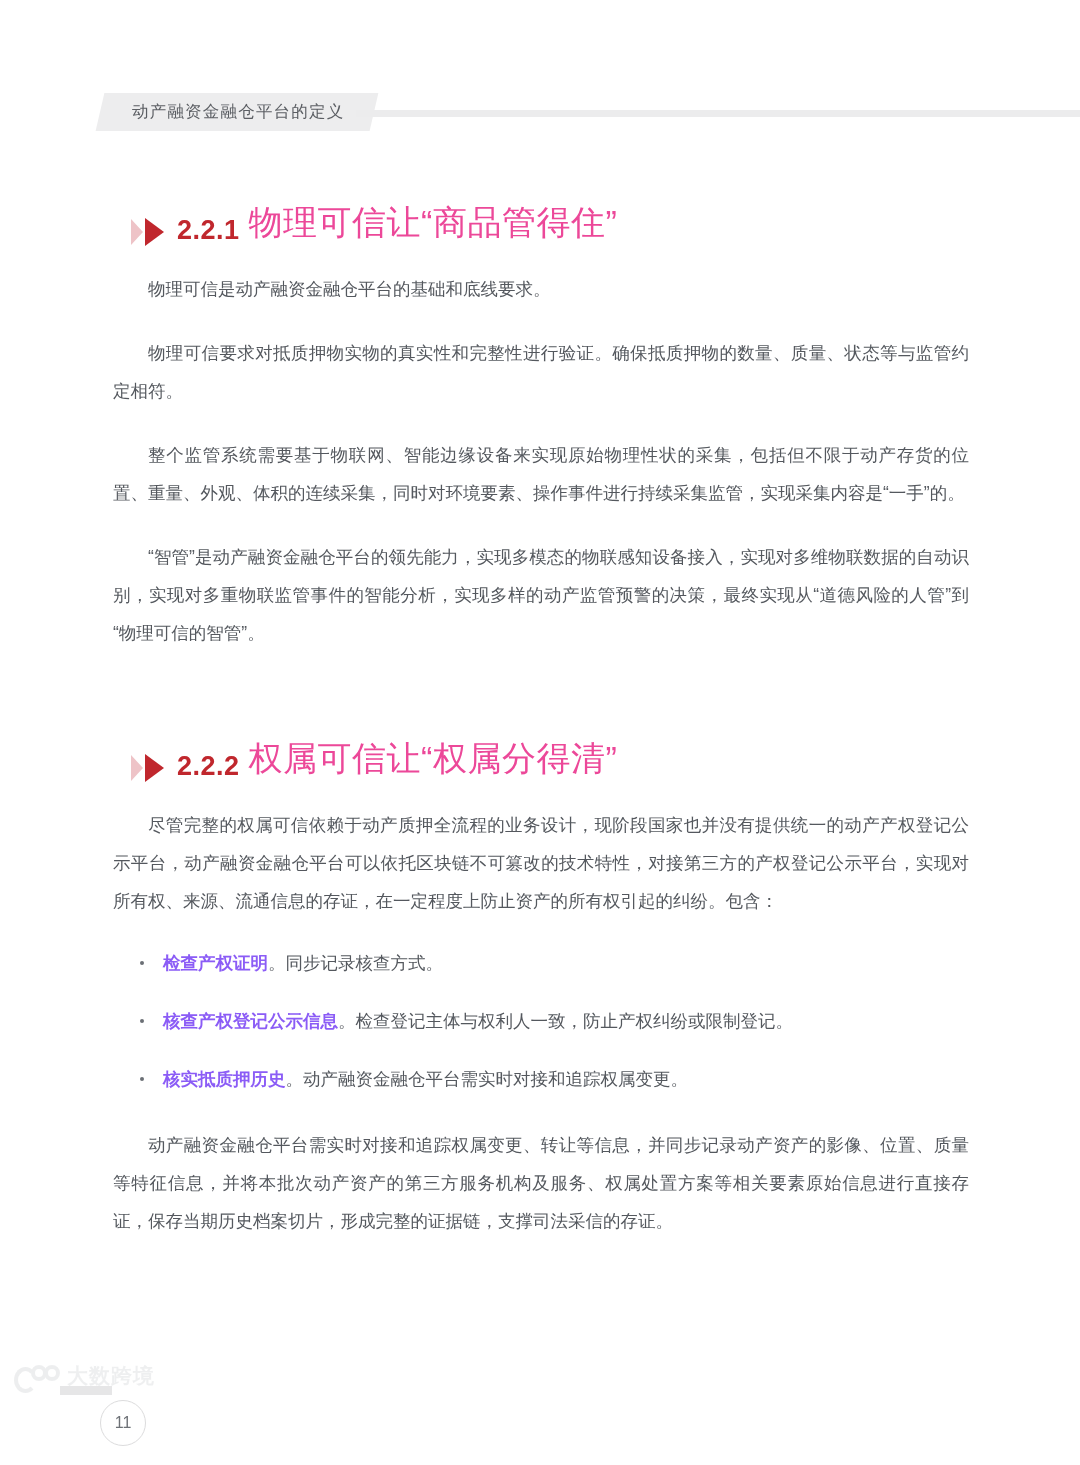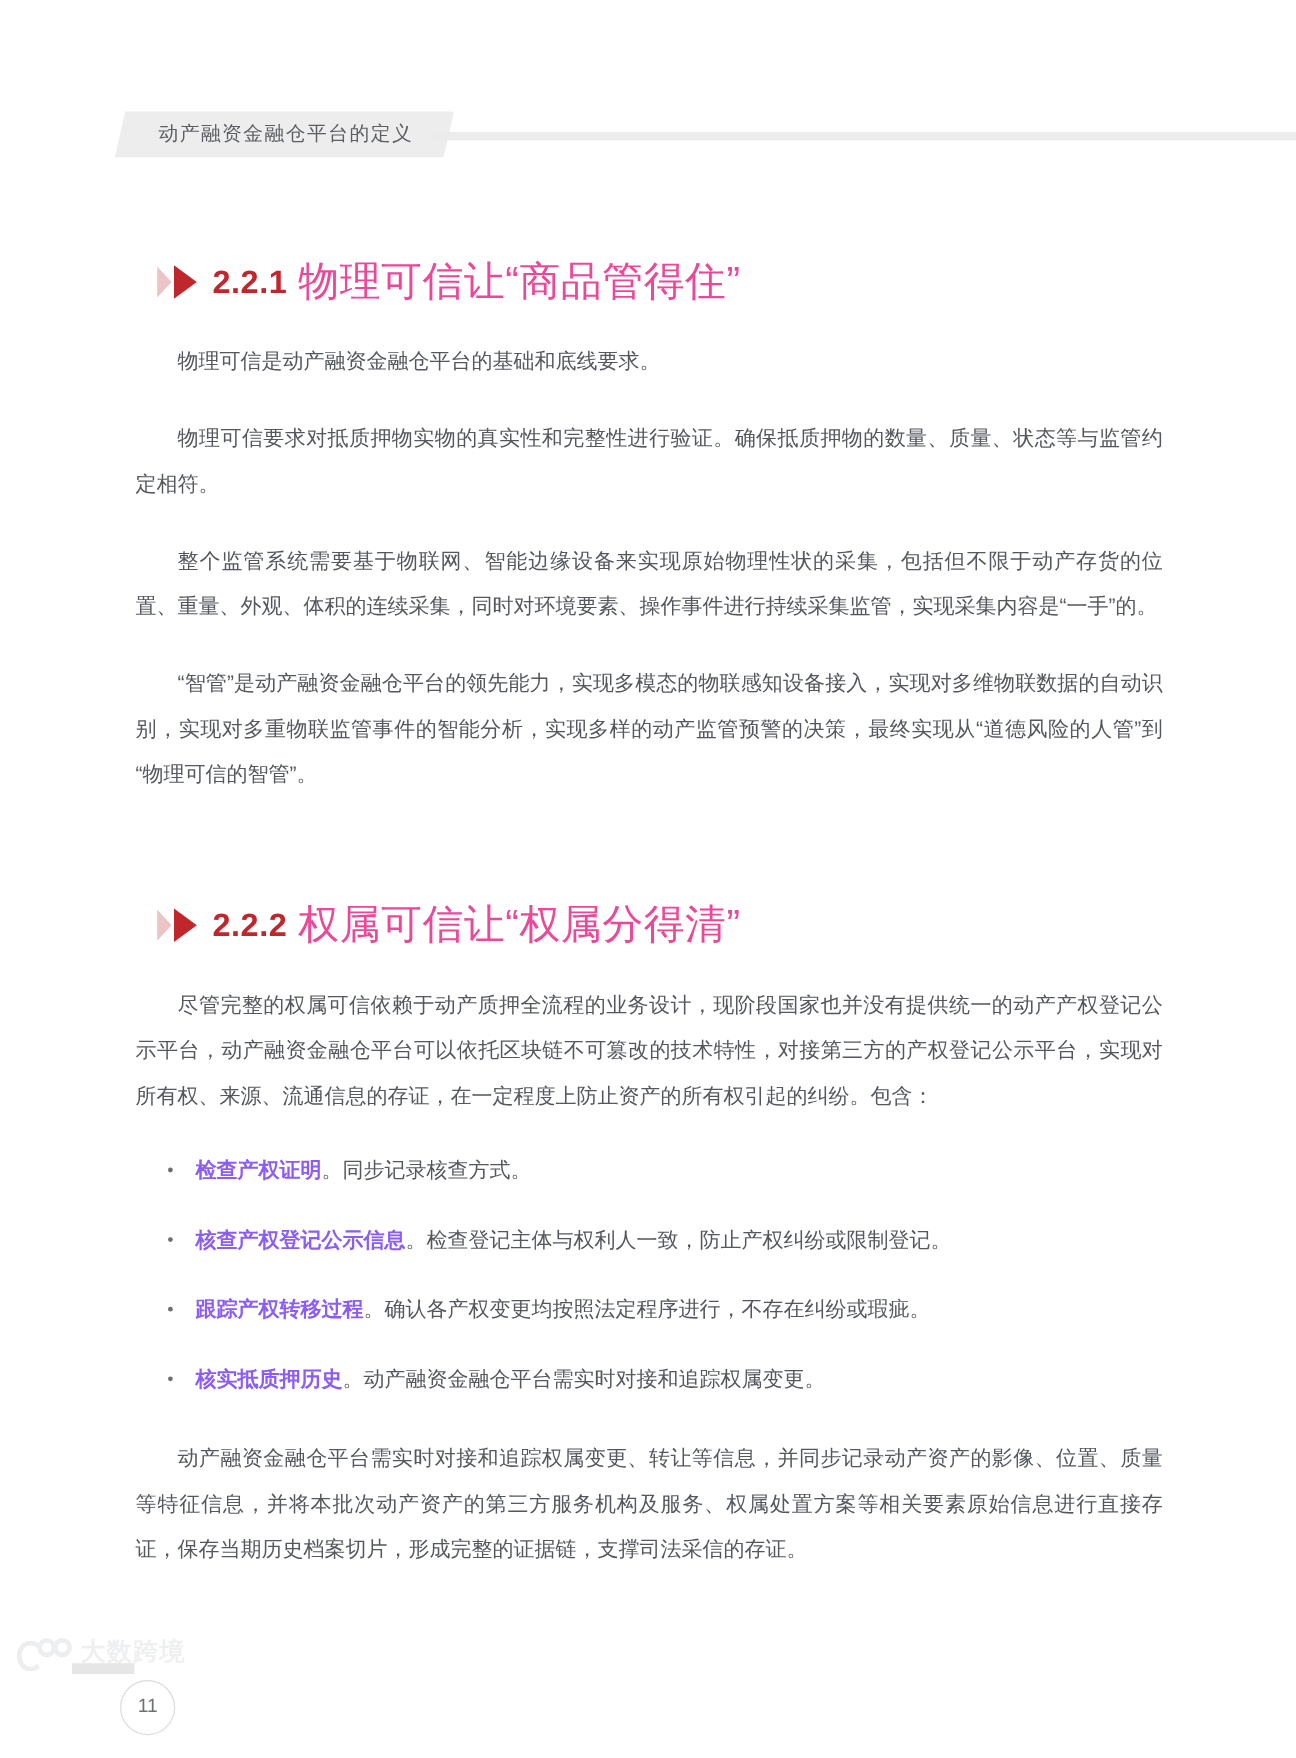--- a/index.html
+++ b/index.html
@@ -55,22 +55,22 @@
   .content {
     position: absolute;
     left: 113px;
     top: 200px;
     width: 856px;
   }
 
   
   .section-heading {
     display: flex;
-    align-items: center;
-    margin: 12px 0 24px 0;
+    align-items: flex-end;
+    margin: 0 0 24px 0;
     padding-left: 18px;
   }
   .heading-markers {
     display: flex;
     align-items: center;
     margin-right: 13px;
     flex: none;
   }
   .tri-light {
     width: 0;
@@ -254,24 +254,20 @@
       <li class="bullet-item">
         <span class="bullet-dot"></span>
         <span class="bullet-lead">检查产权证明</span><span>。同步记录核查方式。</span>
       </li>
       <li class="bullet-item">
         <span class="bullet-dot"></span>
         <span class="bullet-lead">核查产权登记公示信息</span><span>。检查登记主体与权利人一致，防止产权纠纷或限制登记。</span>
       </li>
       <li class="bullet-item">
         <span class="bullet-dot"></span>
-        <span class="bullet-lead">跟踪产权转移过程</span><span>。确认各产权变更均按照法定程序进行，不存在纠纷或瑕疵。</span>
-      </li>
-      <li class="bullet-item">
-        <span class="bullet-dot"></span>
         <span class="bullet-lead">核实抵质押历史</span><span>。动产融资金融仓平台需实时对接和追踪权属变更。</span>
       </li>
     </ul>
 
     <p class="para last" style="margin-top:30px;">动产融资金融仓平台需实时对接和追踪权属变更、转让等信息，并同步记录动产资产的影像、位置、质量等特征信息，并将本批次动产资产的第三方服务机构及服务、权属处置方案等相关要素原始信息进行直接存证，保存当期历史档案切片，形成完整的证据链，支撑司法采信的存证。</p>
 
   </div>
 
   <div class="footer-bar"></div>
   <div class="page-number">11</div>

